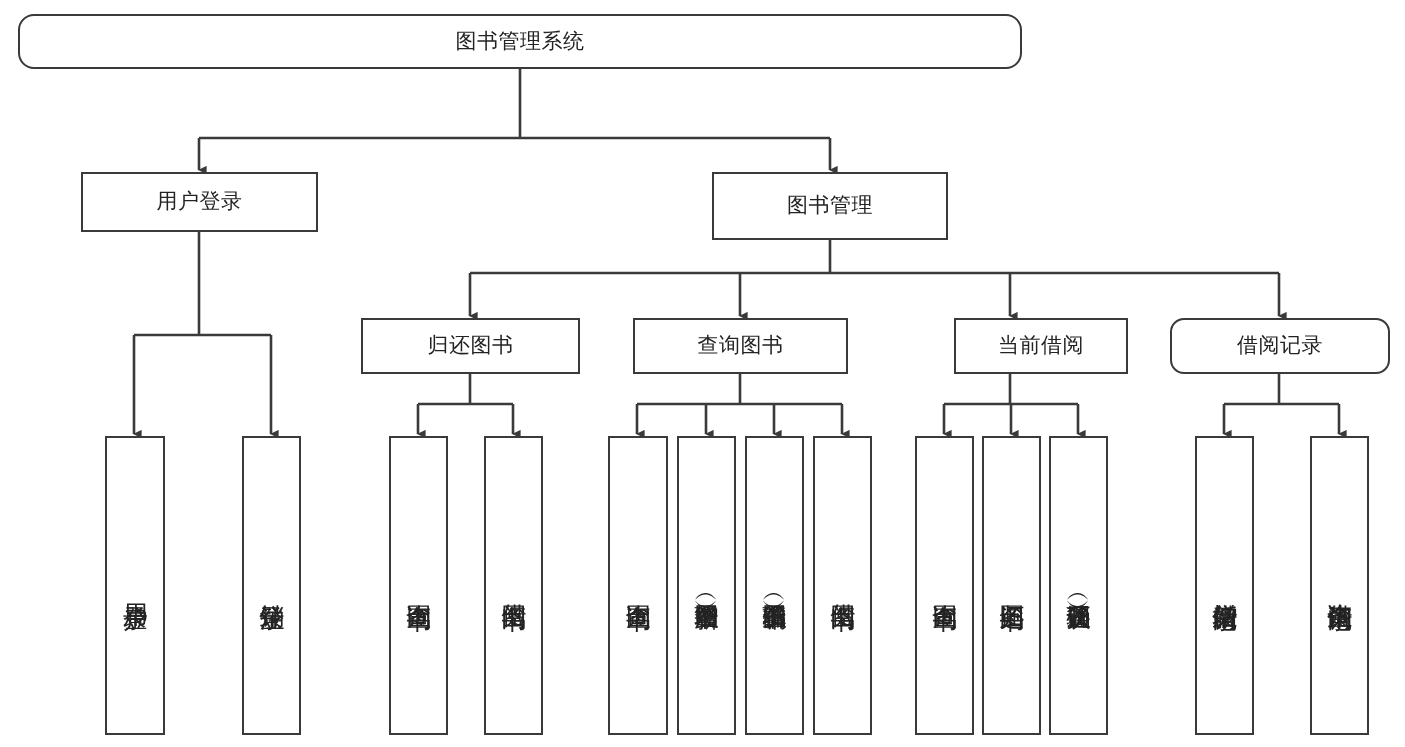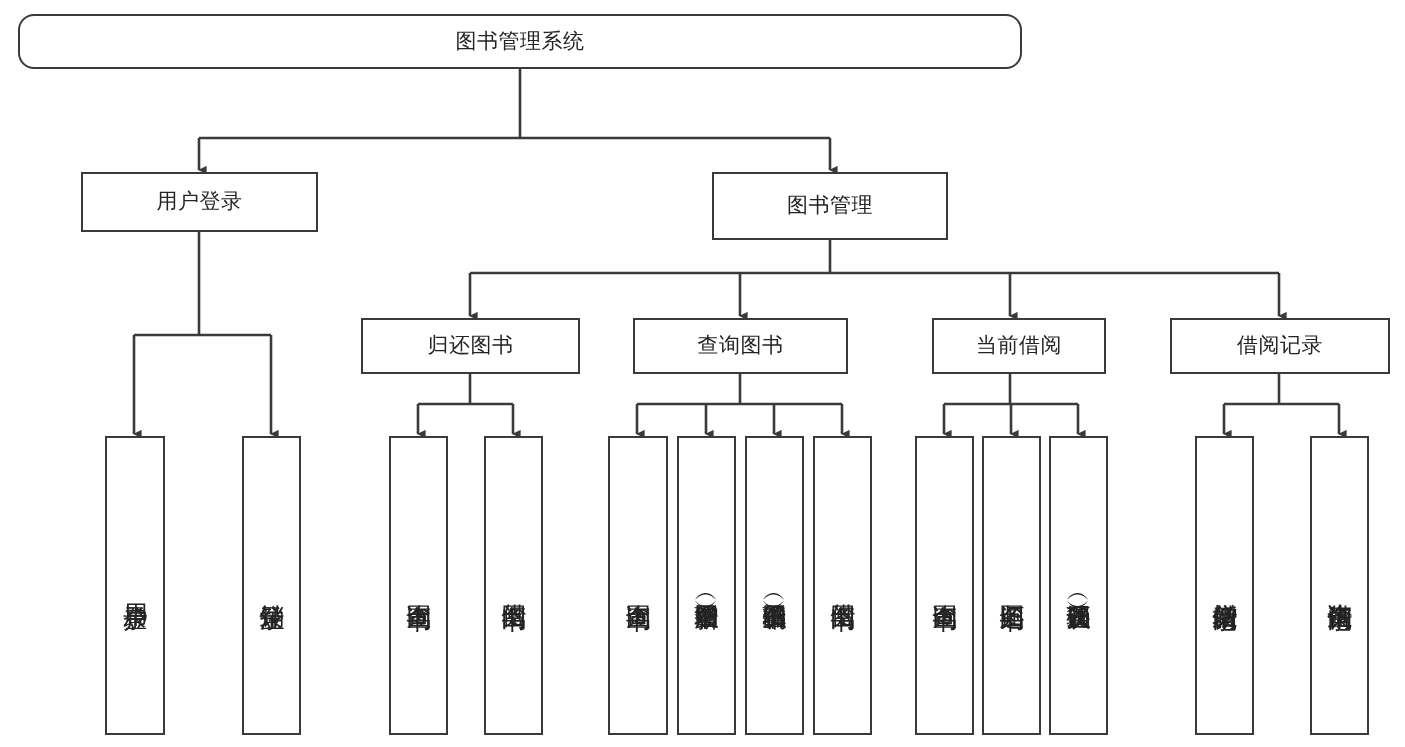--- a/index.html
+++ b/index.html
@@ -130,24 +130,24 @@
       </div>
       <div class="node horiz" style="left: 712px; top: 172px; width: 236px; height: 68px;">
         <span class="node-label">图书管理</span>
       </div>
       <div class="node horiz" style="left: 361px; top: 318px; width: 219px; height: 56px;">
         <span class="node-label">归还图书</span>
       </div>
       <div class="node horiz" style="left: 633px; top: 318px; width: 215px; height: 56px;">
         <span class="node-label">查询图书</span>
       </div>
-      <div class="node horiz" style="left: 932px; top: 318px; width: 174px; height: 56px;">
+      <div class="node horiz" style="left: 954px; top: 318px; width: 174px; height: 56px;">
         <span class="node-label">当前借阅</span>
       </div>
-      <div class="node horiz" style="left: 1170px; top: 318px; width: 220px; height: 56px;">
+      <div class="node horiz" style="left: 1170px; top: 318px; width: 220px; height: 56px; border-radius: 14px;">
         <span class="node-label">借阅记录</span>
       </div>
       <div class="node vert" style="left: 105px; top: 436px; width: 60px; height: 299px;">
         <span class="node-label">用户登录</span>
       </div>
       <div class="node vert" style="left: 242px; top: 436px; width: 59px; height: 299px;">
         <span class="node-label">注销登录</span>
       </div>
       <div class="node vert" style="left: 389px; top: 436px; width: 59px; height: 299px;">
         <span class="node-label">查询图书</span>

